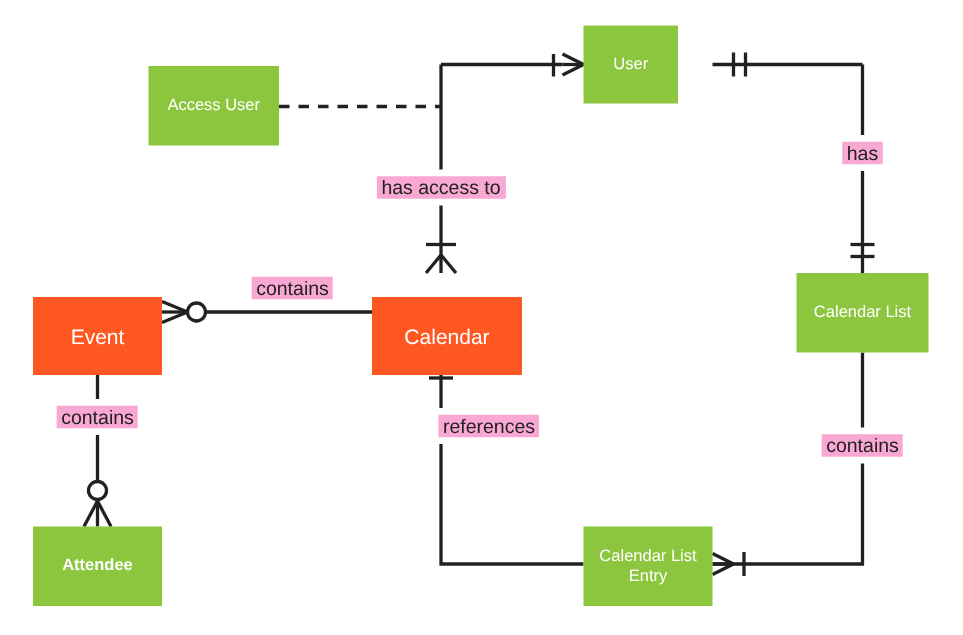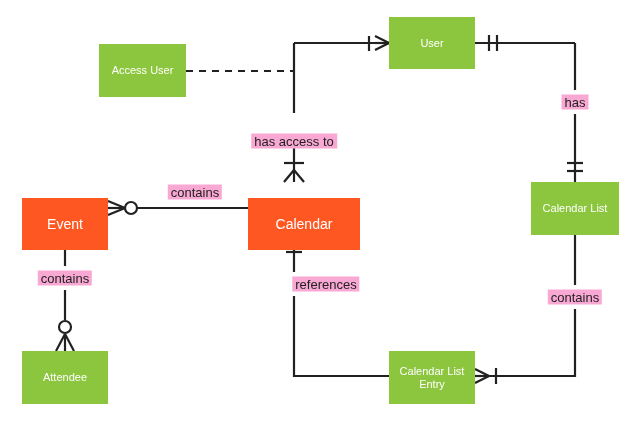--- a/index.html
+++ b/index.html
@@ -116,46 +116,46 @@
       <path d="M 489 376 L 475 376"></path>
       <path d="M 496 368 L 496 384"></path>
 
     </g>
   </svg>
 
   <div class="entity-box entity-green" style="left:99px; top:44px; width:87px; height:53px; font-size:11px;">
     <span class="entity-label">Access User</span>
   </div>
 
-  <div class="entity-box entity-green" style="left:389px; top:17px; width:86px; height:52px; font-size:11px;">
+  <div class="entity-box entity-green" style="left:389px; top:17px; width:63px; height:52px; font-size:11px;">
     <span class="entity-label">User</span>
   </div>
 
   <div class="entity-box entity-orange" style="left:22px; top:182px; width:86px; height:52px; font-size:14px;">
     <span class="entity-label">Event</span>
   </div>
 
-  <div class="entity-box entity-orange" style="left:248px; top:182px; width:112px; height:52px; font-size:14px;">
+  <div class="entity-box entity-orange" style="left:248px; top:182px; width:100px; height:52px; font-size:14px;">
     <span class="entity-label">Calendar</span>
   </div>
 
   <div class="entity-box entity-green" style="left:531px; top:182px; width:88px; height:53px; font-size:11px;">
     <span class="entity-label">Calendar List</span>
   </div>
 
-  <div class="entity-box entity-green" style="left:22px; top:351px; width:86px; height:53px; font-size:11px;">
+  <div class="entity-box entity-green" style="left:22px; top:351px; width:86px; height:53px; font-size:11px;font-weight:bold;">
     <span class="entity-label">Attendee</span>
   </div>
 
   <div class="entity-box entity-green" style="left:389px; top:351px; width:86px; height:53px; font-size:11px;">
     <span class="entity-label">Calendar List
 Entry</span>
   </div>
 
-  <div class="edge-label" style="left:294px; top:141px; transform:translate(-50%,-50%);text-align:right;">has access to</div>
+  <div class="edge-label" style="left:294px; top:125px; transform:translate(-50%,-50%);text-align:right;">has access to</div>
 
   <div class="edge-label" style="left:195px; top:192px; transform:translate(-50%,-50%);">contains</div>
 
   <div class="edge-label" style="left:65px; top:278px; transform:translate(-50%,-50%);">contains</div>
 
   <div class="edge-label" style="left:575px; top:102px; transform:translate(-50%,-50%);">has</div>
 
   <div class="edge-label" style="left:294px; top:284px; transform:translate(-50%,-50%);margin-left:32px;">references</div>
 
   <div class="edge-label" style="left:575px; top:297px; transform:translate(-50%,-50%);">contains</div>

